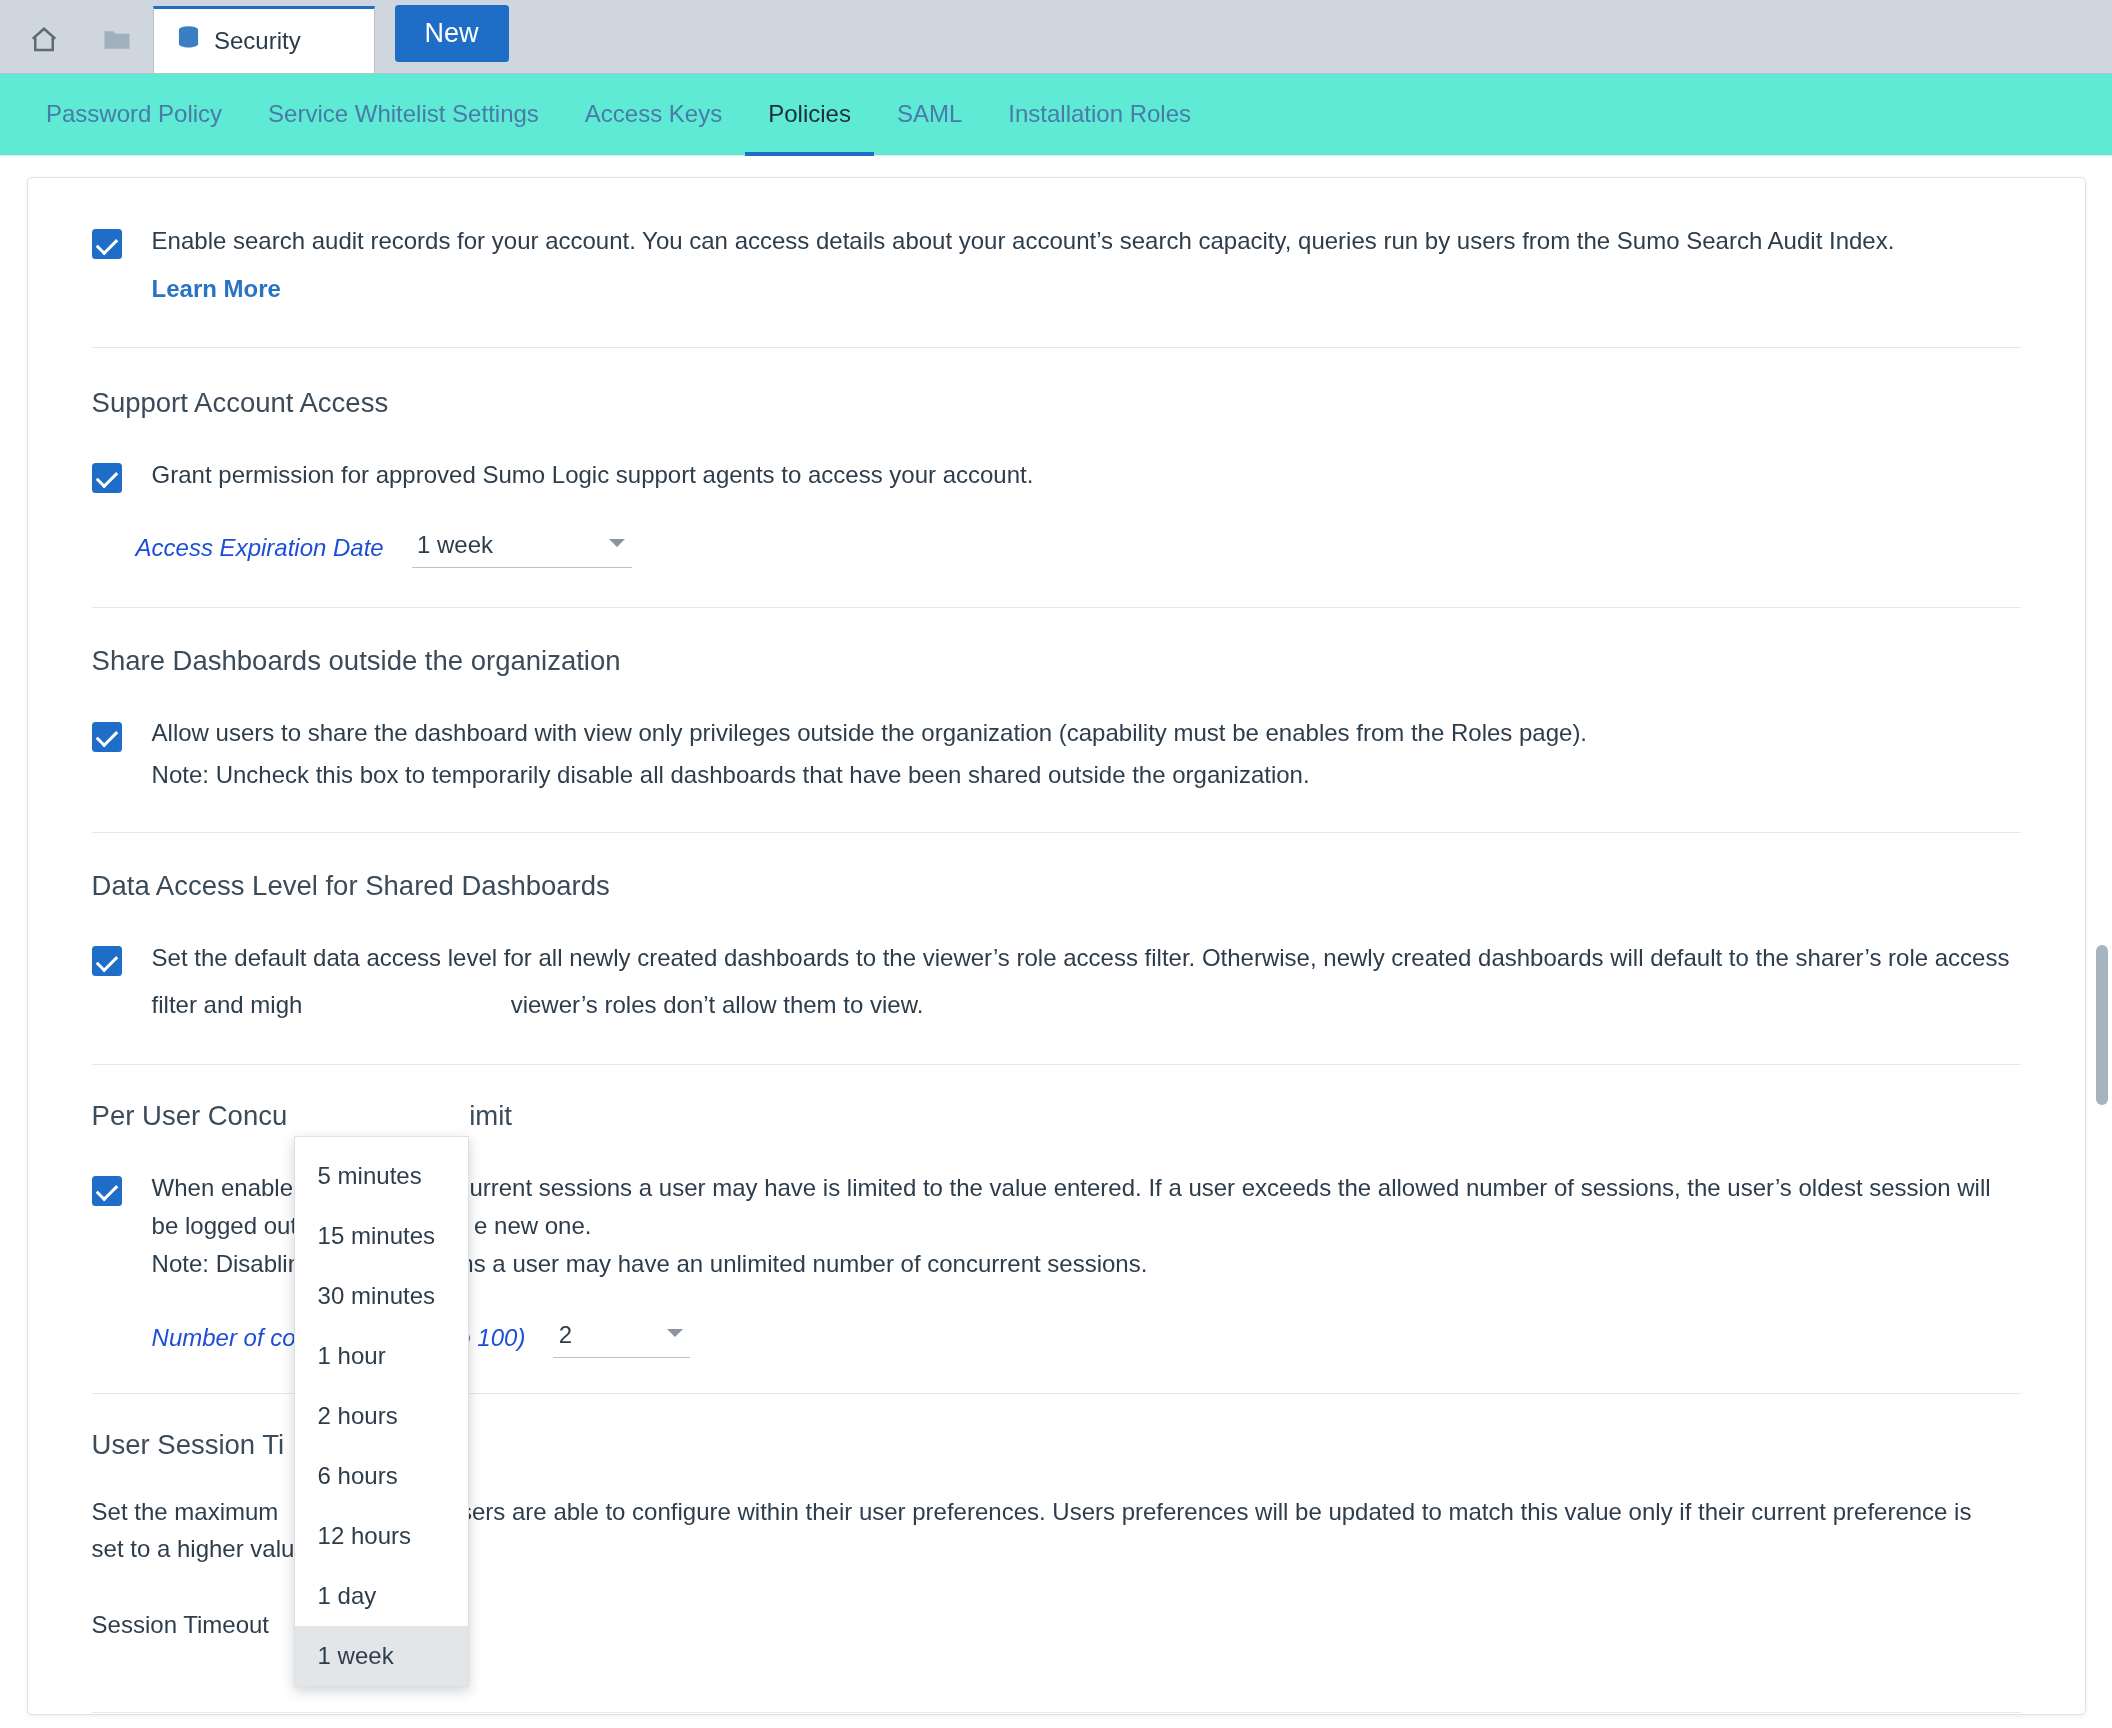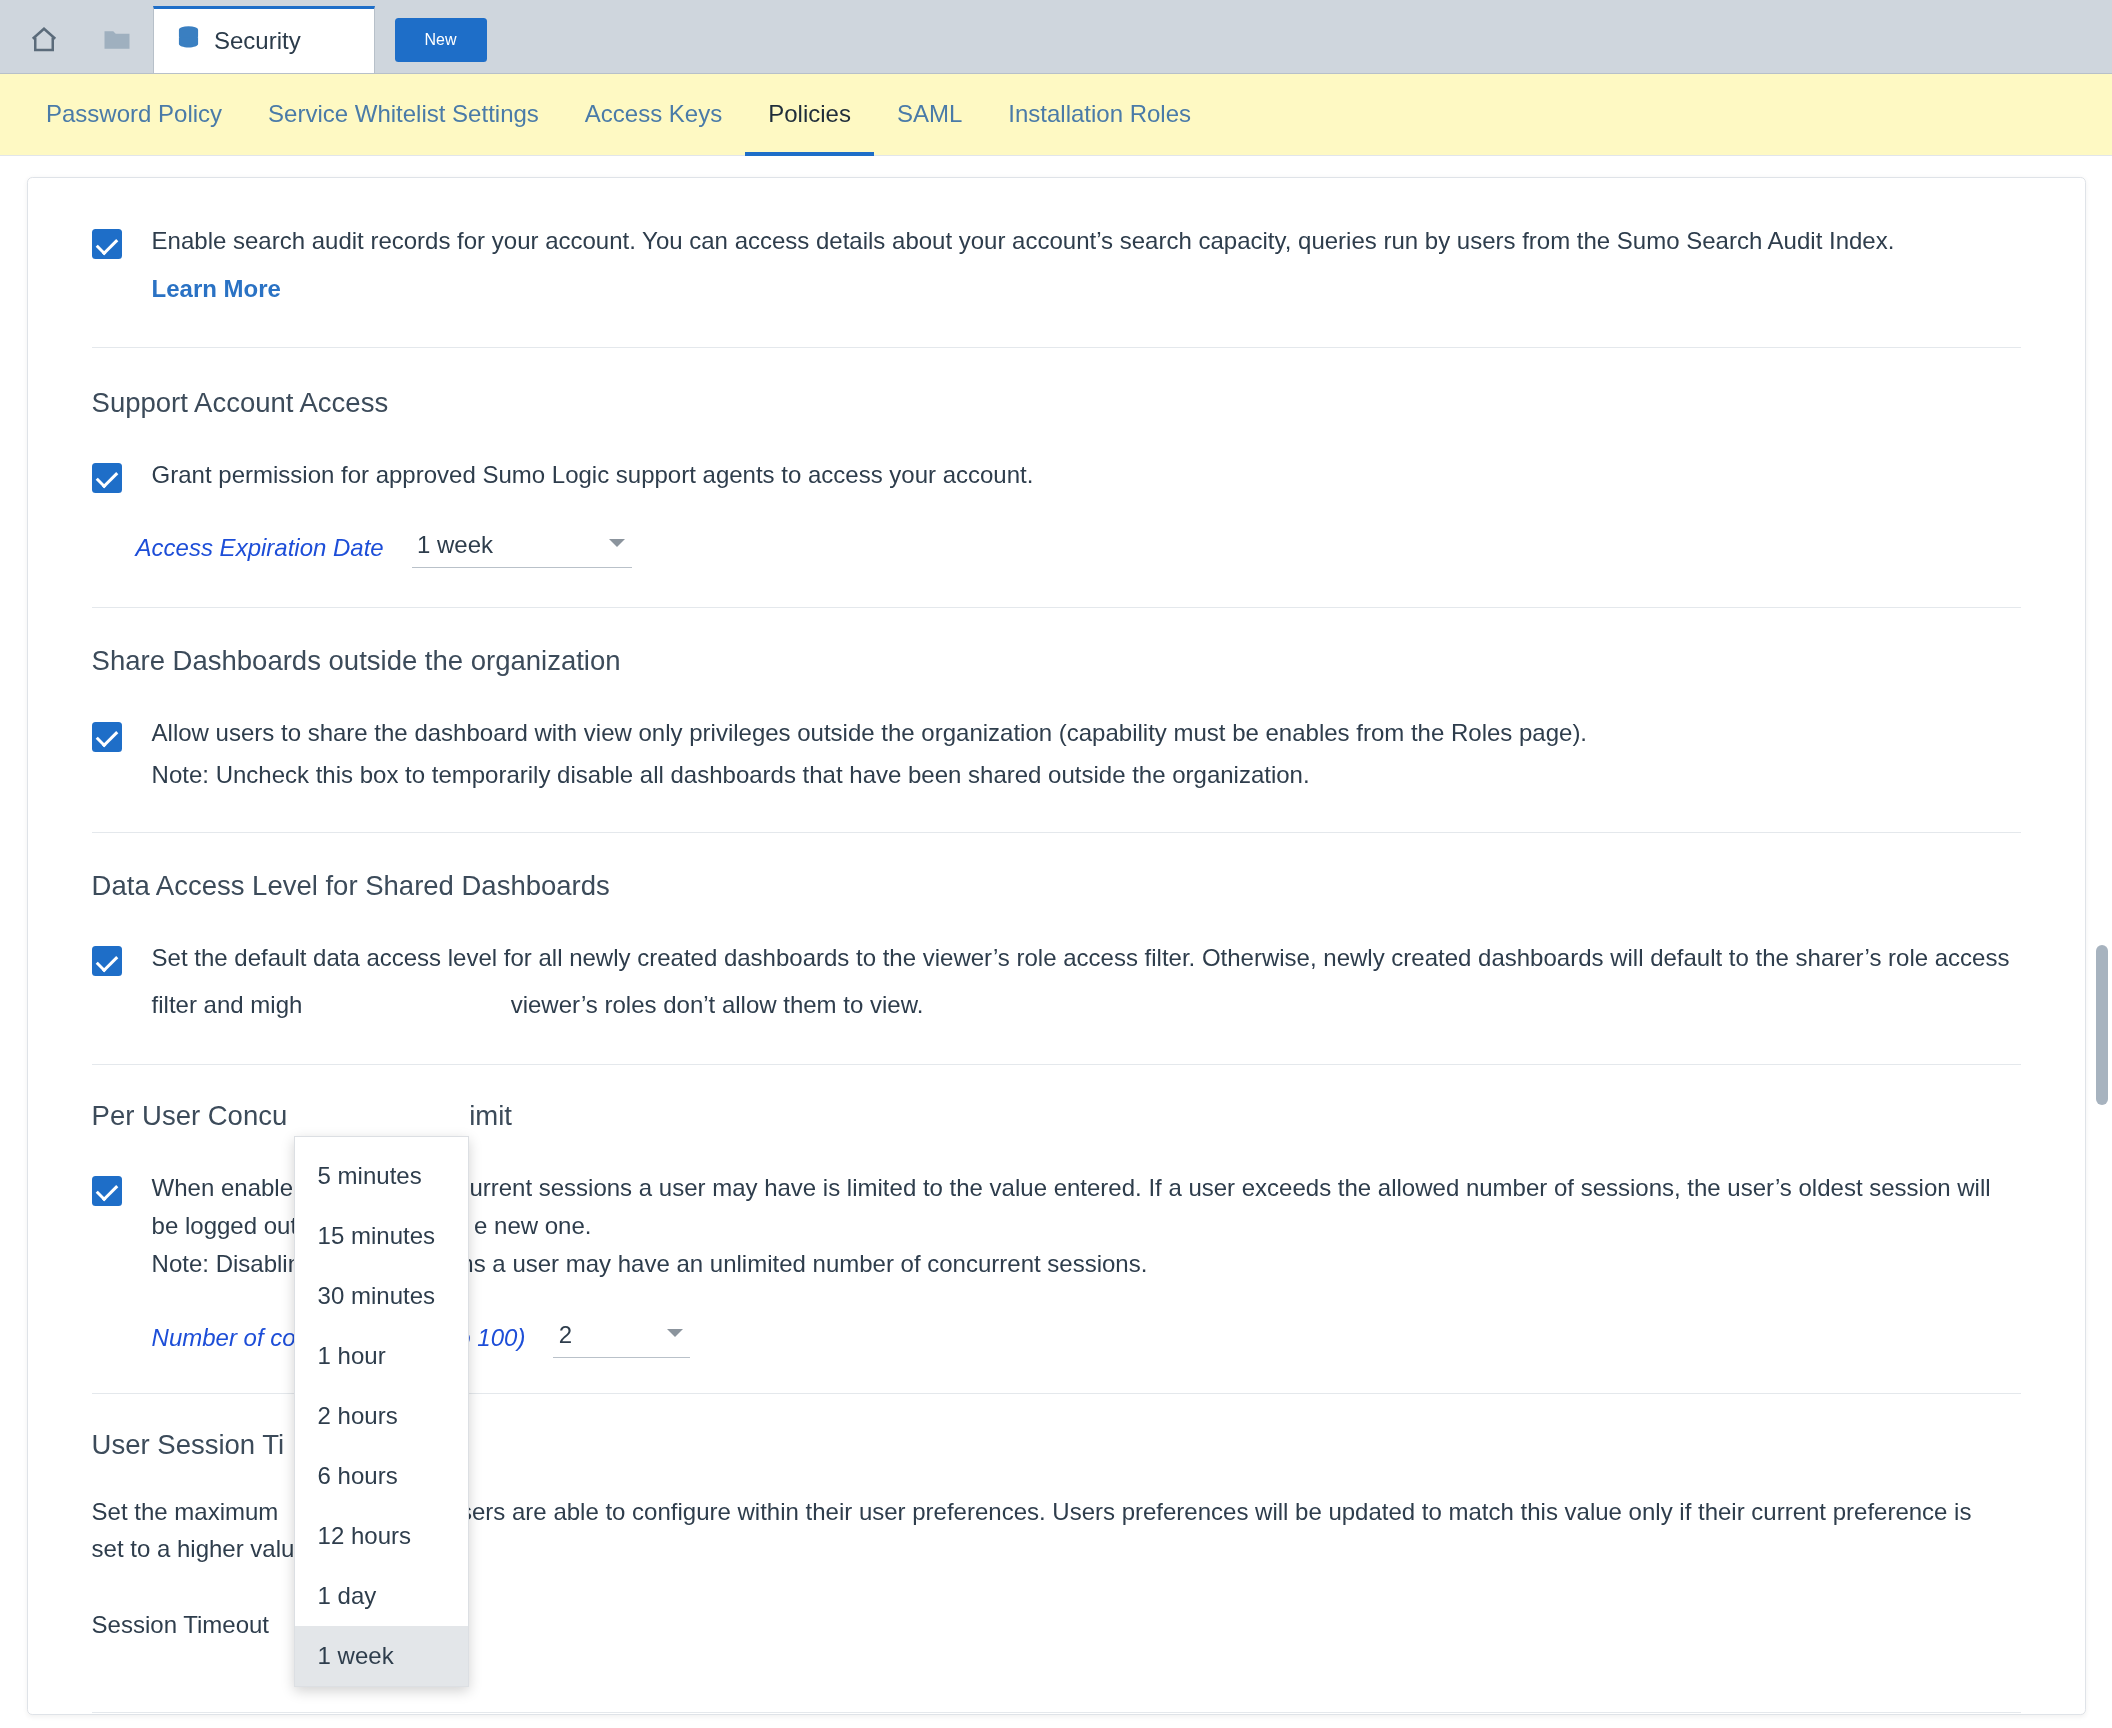--- a/index.html
+++ b/index.html
@@ -47,32 +47,32 @@
     padding: 0 26.6px 0 23px;
     font-size: 24px;
     color: #2b3b4a;
     cursor: pointer;
   }
   .new-btn {
     margin-left: 19.5px;
     margin-bottom: 10.6px;
     background: #1e6ec8;
     color: #ffffff;
-    font-size: 16px;
+    font-size: 27px;
     padding: 13.3px 30px;
     border-radius: 3.5px;
     cursor: pointer;
     border: none;
     font-family: "Liberation Sans", sans-serif;
   }
 
   
   .subnav {
     height: 82px;
-    background: #fef9c3;
+    background: #5eead4;
     display: flex;
     align-items: center;
     padding-left: 23px;
     gap: 0;
     border-bottom: 0.9px solid #e2e6ea;
   }
   .subnav-item {
     font-size: 24px;
     color: #4a7ba8;
     padding: 0 23px;

